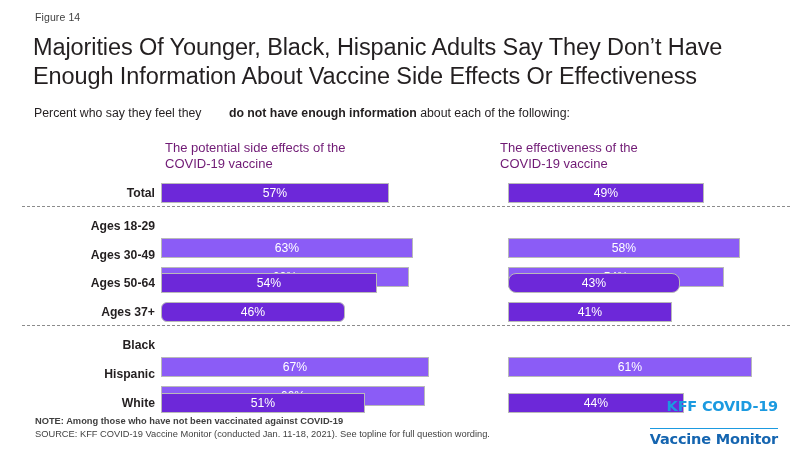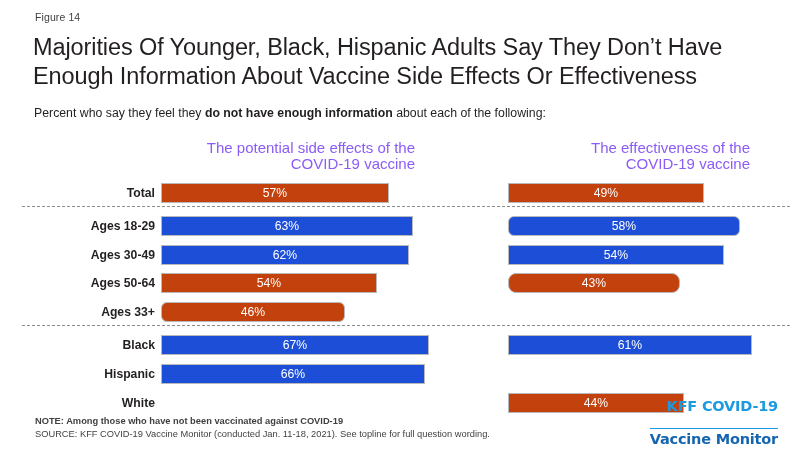--- a/index.html
+++ b/index.html
@@ -36,29 +36,29 @@
     letter-spacing: -0.1px;
   }
 
   .subtitle {
     position: absolute;
     left: 34px;
     top: 106px;
     font-size: 12.3px;
     color: #231f20;
   }
-  .subtitle b { font-weight: bold; }
+  .subtitle b { font-weight: bold; margin-left: 24px; }
 
   .col-header {
     position: absolute;
     top: 140px;
-    font-size: 15px;
+    font-size: 13px;
     line-height: 16px;
-    text-align: right;
-    color: #8b5cf6;
+    text-align: left;
+    color: #701a75;
   }
   .col-header.left  { left: 165px; width: 250px; }
   .col-header.right { left: 500px; width: 250px; }
 
   .plot {
     position: absolute;
     left: 0;
     top: 0;
     width: 800px;
     height: 450px;
@@ -80,22 +80,22 @@
     position: absolute;
     height: 20px;
     box-sizing: border-box;
     border: 1px solid #b9b9b9;
     color: #ffffff;
     font-size: 12.2px;
     line-height: 18px;
     text-align: center;
     white-space: nowrap;
   }
-  .bar.dark  { background: #c2410c; }
-  .bar.light { background: #1d4ed8; }
+  .bar.dark  { background: #6d28d9; }
+  .bar.light { background: #8b5cf6; margin-top: 22px; }
 
   .sep {
     position: absolute;
     left: 22px;
     width: 768px;
     height: 0;
     border-top: 1px dashed #8c8c8c;
   }
 
   .note {
@@ -154,36 +154,38 @@
   <div>COVID-19 vaccine</div>
 </div>
 
 <div class="plot" id="plot">
     <div class="row-label" style="top: 183px;">Total</div>
     <div class="bar dark" style="left: 161px; top: 183px; width: 228px;"><span>57%</span></div>
     <div class="bar dark" style="left: 508px; top: 183px; width: 196px;"><span>49%</span></div>
     <div class="sep" style="top: 206px;"></div>
     <div class="row-label" style="top: 215.8px;">Ages 18-29</div>
     <div class="bar light" style="left: 161px; top: 215.8px; width: 252px;"><span>63%</span></div>
-    <div class="bar light" style="left: 508px; top: 215.8px; width: 232px; border-radius: 6px;"><span>58%</span></div>
+    <div class="bar light" style="left: 508px; top: 215.8px; width: 232px;"><span>58%</span></div>
     <div class="row-label" style="top: 244.6px;">Ages 30-49</div>
     <div class="bar light" style="left: 161px; top: 244.6px; width: 248px;"><span>62%</span></div>
     <div class="bar light" style="left: 508px; top: 244.6px; width: 216px;"><span>54%</span></div>
     <div class="row-label" style="top: 273.4px;">Ages 50-64</div>
     <div class="bar dark" style="left: 161px; top: 273.4px; width: 216px;"><span>54%</span></div>
     <div class="bar dark" style="left: 508px; top: 273.4px; width: 172px; border-radius: 8px;"><span>43%</span></div>
-    <div class="row-label" style="top: 302.2px;">Ages 33+</div>
+    <div class="row-label" style="top: 302.2px;">Ages 37+</div>
     <div class="bar dark" style="left: 161px; top: 302.2px; width: 184px; border-radius: 6px;"><span>46%</span></div>
+    <div class="bar dark" style="left: 508px; top: 302.2px; width: 164px;"><span>41%</span></div>
     <div class="sep" style="top: 325.2px;"></div>
     <div class="row-label" style="top: 335px;">Black</div>
     <div class="bar light" style="left: 161px; top: 335px; width: 268px;"><span>67%</span></div>
     <div class="bar light" style="left: 508px; top: 335px; width: 244px;"><span>61%</span></div>
     <div class="row-label" style="top: 363.8px;">Hispanic</div>
     <div class="bar light" style="left: 161px; top: 363.8px; width: 264px;"><span>66%</span></div>
     <div class="row-label" style="top: 392.6px;">White</div>
+    <div class="bar dark" style="left: 161px; top: 392.6px; width: 204px;"><span>51%</span></div>
     <div class="bar dark" style="left: 508px; top: 392.6px; width: 176px;"><span>44%</span></div>
   </div>
 
 <div class="note n1">NOTE: Among those who have not been vaccinated against COVID-19</div>
 <div class="note n2">SOURCE: KFF COVID-19 Vaccine Monitor (conducted Jan. 11-18, 2021). See topline for full question wording.</div>
 
 <div class="logo">
   <span class="l1">KFF COVID-19</span>
   <span class="l2">Vaccine Monitor</span>
 </div>

